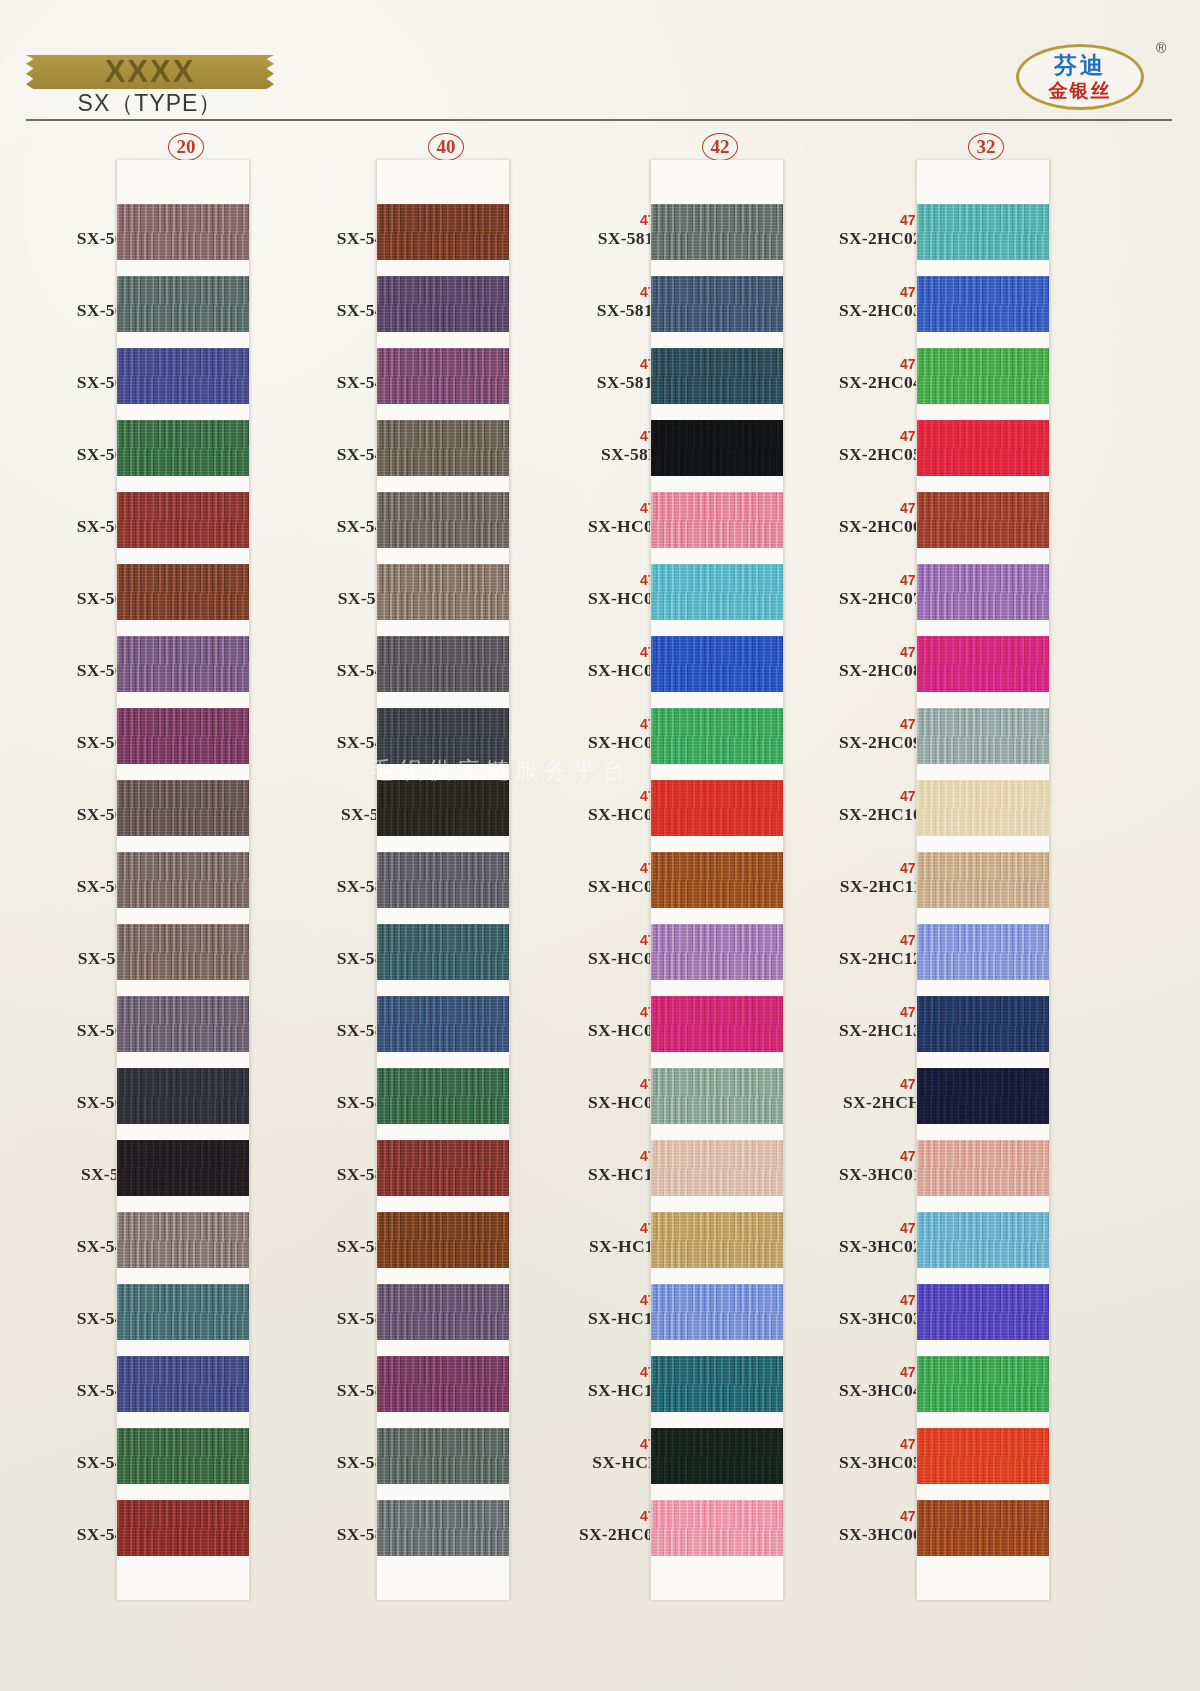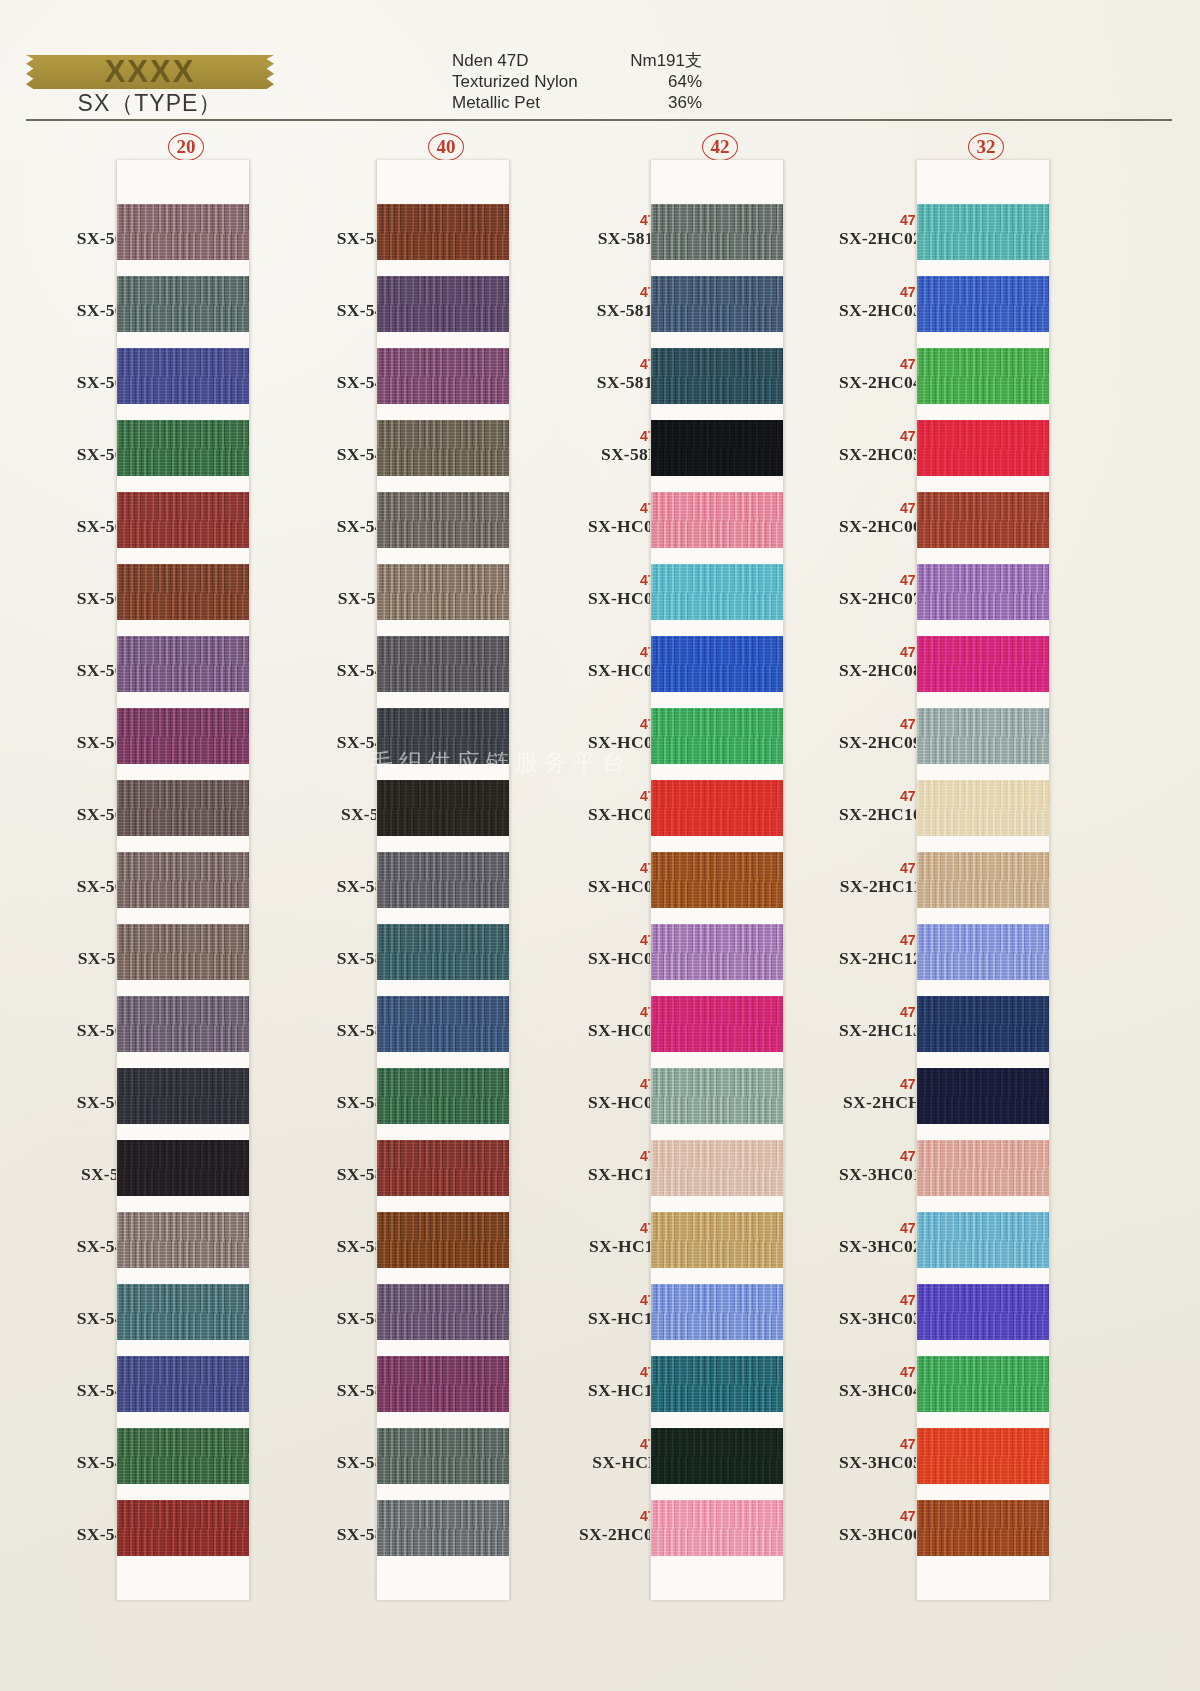--- a/index.html
+++ b/index.html
@@ -124,52 +124,44 @@
     position:absolute;left:370px;top:745px;width:420px;height:130px;
     pointer-events:none;opacity:.55;
   }
   .wm-main{
     font-family:"DejaVu Sans", sans-serif;font-size:62px;font-weight:bold;
     color:#ffffff;letter-spacing:4px;line-height:68px;
     text-shadow:0 1px 2px rgba(255,255,255,.5);
   }
   .wm-sub{
     font-family:"DejaVu Sans", sans-serif;font-size:23px;
-    color:#ffffff;letter-spacing:6px;line-height:30px;margin-top:2px;
+    color:#ffffff;letter-spacing:6px;line-height:30px;margin-top:10px;
   }
 </style>
 </head>
 <body>
 
 <div class="paper-grain"></div>
 
 <div class="header">
 
   <div class="brand-band">
     <div class="bar"></div>
     <div class="xs">XXXX</div>
   </div>
 
   <div class="type-title">SX（TYPE）</div>
 
-  <div class="spec">
-    <div class="row">
-      <span class="k">Nden 47D</span>
-      <span class="v">Nm191支</span>
-    </div>
-    <div class="row">
-      <span class="k">Texturized Nylon</span>
-      <span class="v">64%</span>
-    </div>
-    <div class="row">
-      <span class="k">Metallic Pet</span>
-      <span class="v">36%</span>
-    </div>
+
+  <div class="logo">
+    <div class="oval"></div>
+    <div class="cn-top">芬迪</div>
+    <div class="cn-bot">金银丝</div>
+    <div class="reg">®</div>
   </div>
-
 
   <div class="hr-top"></div>
 </div>
 
 <div id="columns-root">
     <div class="colnum" style="left: 168px; top: 133px;">20</div>
     <div class="column" style="left: 0px; top: 0px;">
       <div class="labelbox" style="left: 22px; top: 209px;">
         <div class="lbl-den">47<sup>D</sup></div>
         <div class="lbl-code">SX-5001</div>

